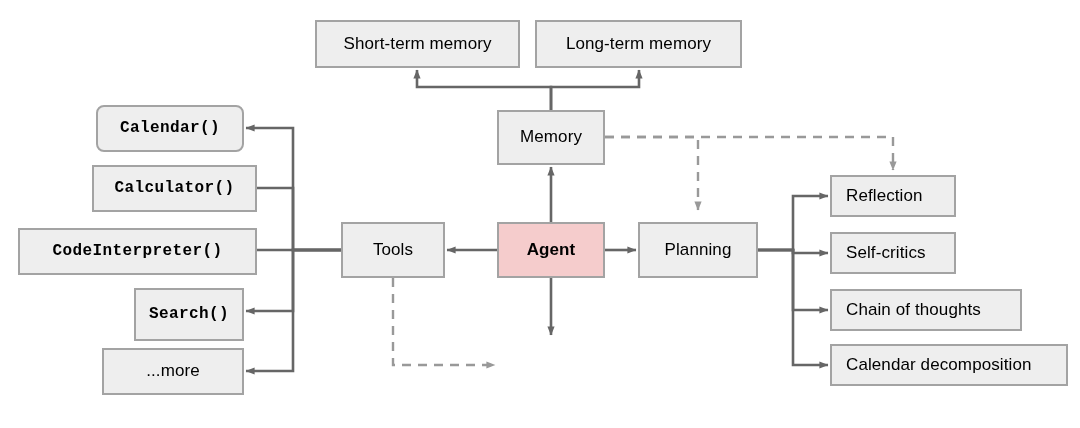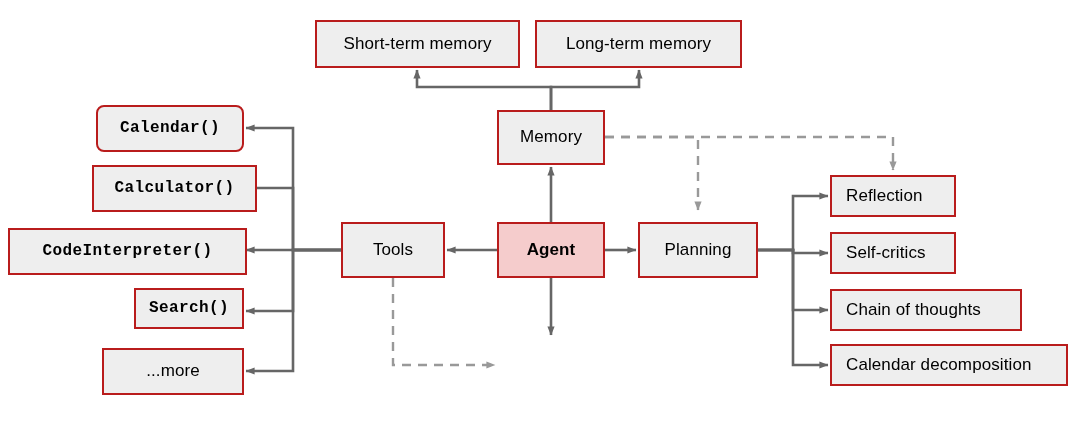--- a/index.html
+++ b/index.html
@@ -26,21 +26,21 @@
     height: 428px;
     pointer-events: none;
   }
   .node {
     position: absolute;
     box-sizing: border-box;
     display: flex;
     align-items: center;
     justify-content: center;
     background: #eeeeee;
-    border: 2px solid #b91c1c;
+    border: 2px solid #a3a3a3;
     color: #000000;
     font-family: "Liberation Sans", sans-serif;
     font-size: 17px;
     line-height: 1.1;
     letter-spacing: 0.1px;
     white-space: nowrap;
     z-index: 2;
   }
   .node.mono {
     font-family: "Liberation Mono", monospace;
@@ -119,25 +119,25 @@
   </div>
 
   <div class="node mono" style="left:96px; top:105px; width:148px; height:47px;border-radius:8px;">
     <span class="node-label">Calendar()</span>
   </div>
 
   <div class="node mono" style="left:92px; top:165px; width:165px; height:47px;">
     <span class="node-label">Calculator()</span>
   </div>
 
-  <div class="node mono" style="left:8px; top:228px; width:239px; height:47px;">
+  <div class="node mono" style="left:18px; top:228px; width:239px; height:47px;">
     <span class="node-label">CodeInterpreter()</span>
   </div>
 
-  <div class="node mono" style="left:134px; top:288px; width:110px; height:41px;">
+  <div class="node mono" style="left:134px; top:288px; width:110px; height:53px;">
     <span class="node-label">Search()</span>
   </div>
 
   <div class="node" style="left:102px; top:348px; width:142px; height:47px;">
     <span class="node-label">...more</span>
   </div>
 
   <div class="node" style="left:341px; top:222px; width:104px; height:56px;">
     <span class="node-label">Tools</span>
   </div>

